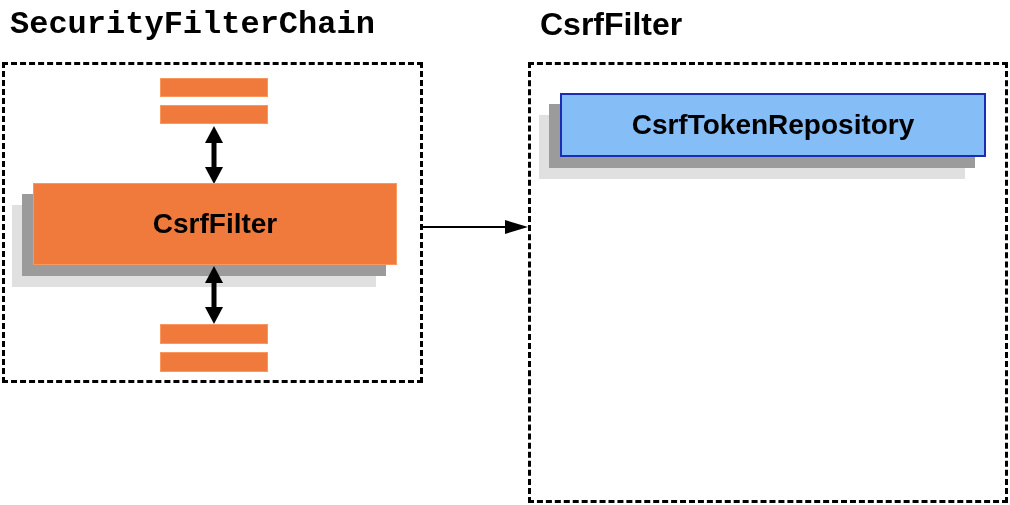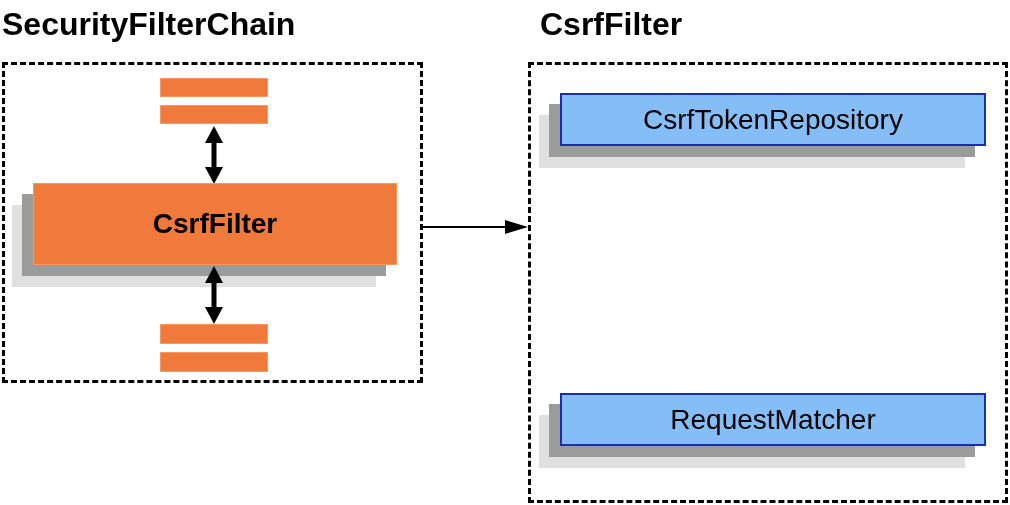--- a/index.html
+++ b/index.html
@@ -16,21 +16,21 @@
     overflow: hidden;
   }
   .title {
     position: absolute;
     top: 6px;
     font-size: 32px;
     font-weight: bold;
     color: #000000;
     white-space: nowrap;
   }
-  .title.left  { left: 2px; }
+  .title.left  { left: 10px; font-family: Liberation Mono, monospace; }
   .title.right { left: 540px; }
 
   .panel {
     position: absolute;
     border: 3px dashed var(--outline, #000000);
     background: transparent;
     box-sizing: border-box;
   }
   .left-panel  { left: 2px;   top: 62px; width: 421px; height: 321px; }
   .right-panel { left: 528px; top: 62px; width: 480px; height: 441px; }
@@ -65,29 +65,29 @@
     font-weight: bold;
     color: #000000;
     box-shadow: -11px 11px 0 0 var(--shadow-dark, #9b9b9b),
                 -21px 22px 0 0 var(--shadow-light, #e0e0e0);
   }
 
   .component {
     position: absolute;
     left: 560px;
     width: 426px;
-    height: 53px;
+    height: 64px;
     background: var(--blue-fill, #85bdf6);
     border: 2px solid var(--blue-border, #1d2cb5);
     box-sizing: border-box;
     display: flex;
     align-items: center;
     justify-content: center;
     font-size: 28px;
-    font-weight: normal;
+    font-weight: bold;
     color: #000000;
     white-space: nowrap;
     box-shadow: -11px 11px 0 0 var(--shadow-dark, #9b9b9b),
                 -21px 22px 0 0 var(--shadow-light, #e0e0e0);
   }
   .component.c0 { top: 93px; }
   .component.c1 { top: 192px; }
   .component.c2 { top: 293px; }
   .component.c3 { top: 393px; }
 
@@ -149,17 +149,14 @@
   </svg>
 
   <div class="panel right-panel"></div>
 
   <div class="component c0">
     <span>CsrfTokenRepository</span>
   </div>
 
 
 
-  <div class="component c3">
-    <span>RequestMatcher</span>
-  </div>
 
 </div>
 
 </body></html>

